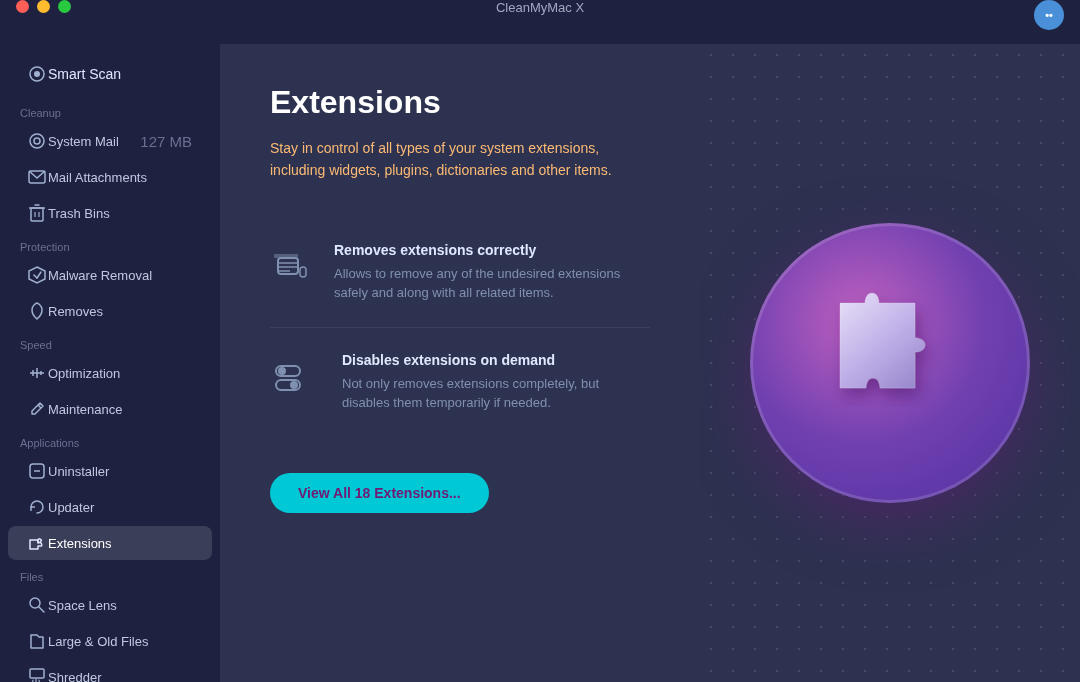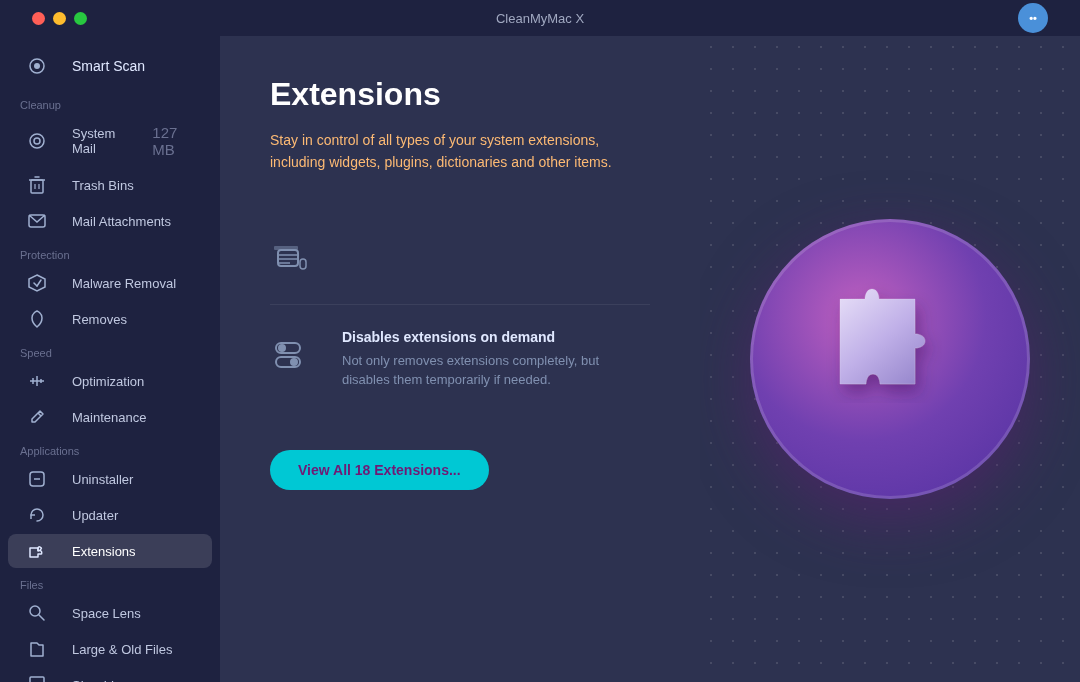--- a/index.html
+++ b/index.html
@@ -9,25 +9,25 @@
       height: 682px;
       font-family: -apple-system, BlinkMacSystemFont, 'Segoe UI', sans-serif;
       background: #2d3250;
       display: flex;
       flex-direction: column;
       overflow: hidden;
     }
 
     
     .titlebar {
-      height: 36px;
+      height: 44px;
       background: #1e2240;
       display: flex;
-      align-items: center;
-      padding: 0 32px;
+      align-items: flex-start;
+      padding: 0 16px;
       flex-shrink: 0;
       position: relative;
     }
 
     .window-controls {
       display: flex;
       gap: 8px;
       align-items: center;
     }
 
@@ -73,21 +73,21 @@
       flex-shrink: 0;
       padding: 12px 0;
       overflow-y: auto;
       display: flex;
       flex-direction: column;
     }
 
     .sidebar-item {
       display: flex;
       align-items: center;
-      gap: 26px;
+      gap: 2px;
       padding: 8px 20px;
       color: #c0c8e0;
       font-size: 13px;
       cursor: pointer;
       border-radius: 8px;
       margin: 1px 8px;
       transition: background 0.15s;
     }
 
     .sidebar-item.active {
@@ -296,39 +296,39 @@
           <circle cx="9" cy="9" r="7" stroke="#a0b0d0" stroke-width="1.5" fill="none"></circle>
           <circle cx="9" cy="9" r="3" fill="none" stroke="#a0b0d0" stroke-width="1.5"></circle>
         </svg>
       </span>
       <span>System Mail</span>
       <span class="sidebar-item-badge">127 MB</span>
     </div>
 
     <div class="sidebar-item">
       <span class="icon">
+        <svg width="18" height="14" viewBox="0 0 18 14" fill="none">
+          <rect x="1" y="1" width="16" height="12" rx="2" stroke="#a0b0d0" stroke-width="1.5" fill="none"></rect>
+          <polyline points="1,1 9,8 17,1" stroke="#a0b0d0" stroke-width="1.5" fill="none"></polyline>
+        </svg>
+      </span>
+      <span>Mail Attachments</span>
+    </div>
+
+    <div class="sidebar-item">
+      <span class="icon">
         <svg width="16" height="18" viewBox="0 0 16 18" fill="none">
           <rect x="2" y="4" width="12" height="13" rx="1" stroke="#a0b0d0" stroke-width="1.5" fill="none"></rect>
           <line x1="0" y1="4" x2="16" y2="4" stroke="#a0b0d0" stroke-width="1.5"></line>
           <line x1="6" y1="1" x2="10" y2="1" stroke="#a0b0d0" stroke-width="1.5" stroke-linecap="round"></line>
           <line x1="6" y1="8" x2="6" y2="13" stroke="#a0b0d0" stroke-width="1.2"></line>
           <line x1="10" y1="8" x2="10" y2="13" stroke="#a0b0d0" stroke-width="1.2"></line>
         </svg>
       </span>
       <span>Trash Bins</span>
-    </div>
-
-    <div class="sidebar-item">
-      <span class="icon">
-        <svg width="18" height="14" viewBox="0 0 18 14" fill="none">
-          <rect x="1" y="1" width="16" height="12" rx="2" stroke="#a0b0d0" stroke-width="1.5" fill="none"></rect>
-          <polyline points="1,1 9,8 17,1" stroke="#a0b0d0" stroke-width="1.5" fill="none"></polyline>
-        </svg>
-      </span>
-      <span>Mail Attachments</span>
     </div>
 
     <div class="sidebar-section-label">Protection</div>
 
     <div class="sidebar-item">
       <span class="icon">
         <svg width="18" height="18" viewBox="0 0 18 18" fill="none">
           <polygon points="9,1 17,5 17,13 9,17 1,13 1,5" stroke="#a0b0d0" stroke-width="1.5" fill="none"></polygon>
           <line x1="6" y1="9" x2="9" y2="12" stroke="#a0b0d0" stroke-width="1.5" stroke-linecap="round"></line>
           <line x1="9" y1="12" x2="13" y2="6" stroke="#a0b0d0" stroke-width="1.5" stroke-linecap="round"></line>
@@ -448,20 +448,24 @@
         <div class="feature-item">
           <div class="feature-icon">
             <svg width="44" height="44" viewBox="0 0 44 44" fill="none">
               <rect x="8" y="14" width="20" height="16" rx="3" fill="none" stroke="#8090b0" stroke-width="2"></rect>
               <rect x="4" y="10" width="24" height="4" rx="1" fill="#8090b0" opacity="0.5"></rect>
               <line x1="8" y1="19" x2="28" y2="19" stroke="#8090b0" stroke-width="1.5"></line>
               <line x1="8" y1="23" x2="28" y2="23" stroke="#8090b0" stroke-width="1.5"></line>
               <line x1="8" y1="27" x2="20" y2="27" stroke="#8090b0" stroke-width="1.5"></line>
               <path d="M30 26 C30 22 36 22 36 26 L36 30 C36 34 30 34 30 30 Z" stroke="#8090b0" stroke-width="1.5" fill="none"></path>
             </svg>
+          </div>
+          <div class="feature-text">
+            <div class="feature-title">Removes extensions correctly</div>
+            <div class="feature-desc">Allows to remove any of the undesired extensions safely and along with all related items.</div>
           </div>
         </div>
 
         <div class="feature-item">
           <div class="feature-icon">
             <svg width="44" height="44" viewBox="0 0 44 44" fill="none">
 
               <rect x="6" y="12" width="24" height="10" rx="5" fill="none" stroke="#8090b0" stroke-width="2"></rect>
               <circle cx="12" cy="17" r="4" fill="#8090b0"></circle>
 

